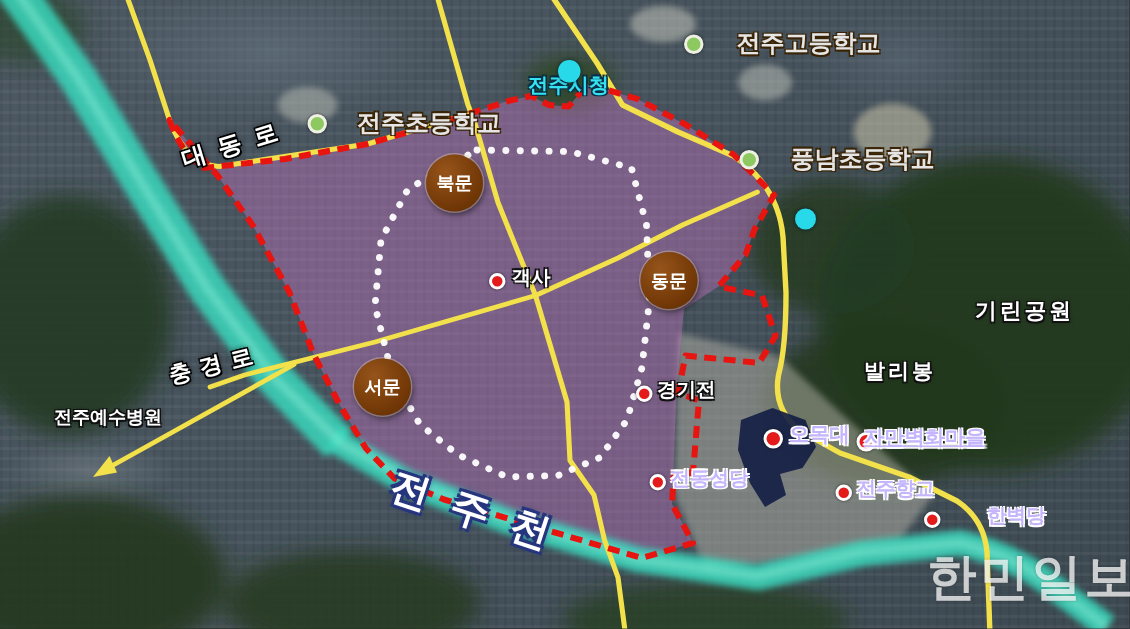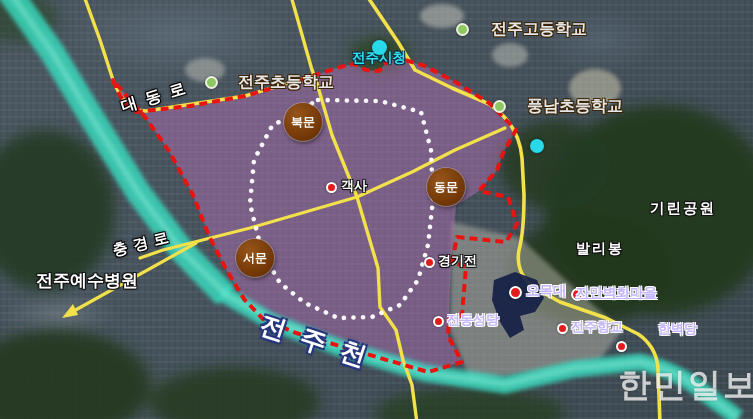--- a/index.html
+++ b/index.html
@@ -120,21 +120,21 @@
   <div class="lbl orange" style="left:222px;top:74px;">전주초등학교</div>
 
   <div class="dot green" style="left:493px;top:100px;width:13px;height:13px;"></div>
   <div class="lbl orange" style="left:511px;top:98px;text-align:center;">풍남초등학교</div>
 
   <div class="dot cyan" style="left:530px;top:139px;width:14px;height:14px;"></div>
 
   <div class="lbl roadname" style="left:120px;top:88px;transform:rotate(-17deg);">대동로</div>
   <div class="lbl roadname" style="left:112px;top:236px;transform:rotate(-14deg);font-size:15px;letter-spacing:6px;">충경로</div>
 
-  <div class="lbl white" style="left:36px;top:272px;font-size:17px;">전주예수병원</div>
+  <div class="lbl white" style="left:36px;top:272px;font-size:12px;">전주예수병원</div>
 
   <div class="lbl white" style="left:650px;top:201px;font-size:14.5px;letter-spacing:2px;">기린공원</div>
   <div class="lbl white" style="left:576px;top:241px;font-size:14px;letter-spacing:2px;">발리봉</div>
 
   <div class="gate" style="left:284px;top:103px;">북문</div>
   <div class="gate" style="left:427px;top:168px;">동문</div>
   <div class="gate" style="left:236px;top:227px;margin-top:12px;">서문</div>
 
   <div class="dot red" style="left:326px;top:182px;width:11px;height:11px;"></div>
   <div class="lbl white" style="left:341px;top:179px;">객사</div>
@@ -148,18 +148,18 @@
   <div class="dot red" style="left:571px;top:288px;width:13px;height:13px;"></div>
   <div class="lbl red" style="left:576px;top:286px;font-size:13.5px;text-decoration:underline;">자만벽화마을</div>
 
   <div class="dot red" style="left:433px;top:316px;width:11px;height:11px;"></div>
   <div class="lbl red" style="left:447px;top:313px;">전동성당</div>
 
   <div class="dot red" style="left:557px;top:323px;width:11px;height:11px;"></div>
   <div class="lbl red" style="left:571px;top:320px;">전주향교</div>
 
   <div class="dot red" style="left:616px;top:341px;width:11px;height:11px;"></div>
-  <div class="lbl red" style="left:630px;top:322px;padding-left:28px;">한벽당</div>
+  <div class="lbl red" style="left:630px;top:338px;padding-left:28px;">한벽당</div>
 
   <div class="lbl rivername" style="left:258px;top:330px;transform:rotate(18deg);">전주천</div>
 
   <div class="lbl watermark" style="left:618px;top:368px;">한민일보</div>
 </div>
 
 </body></html>

